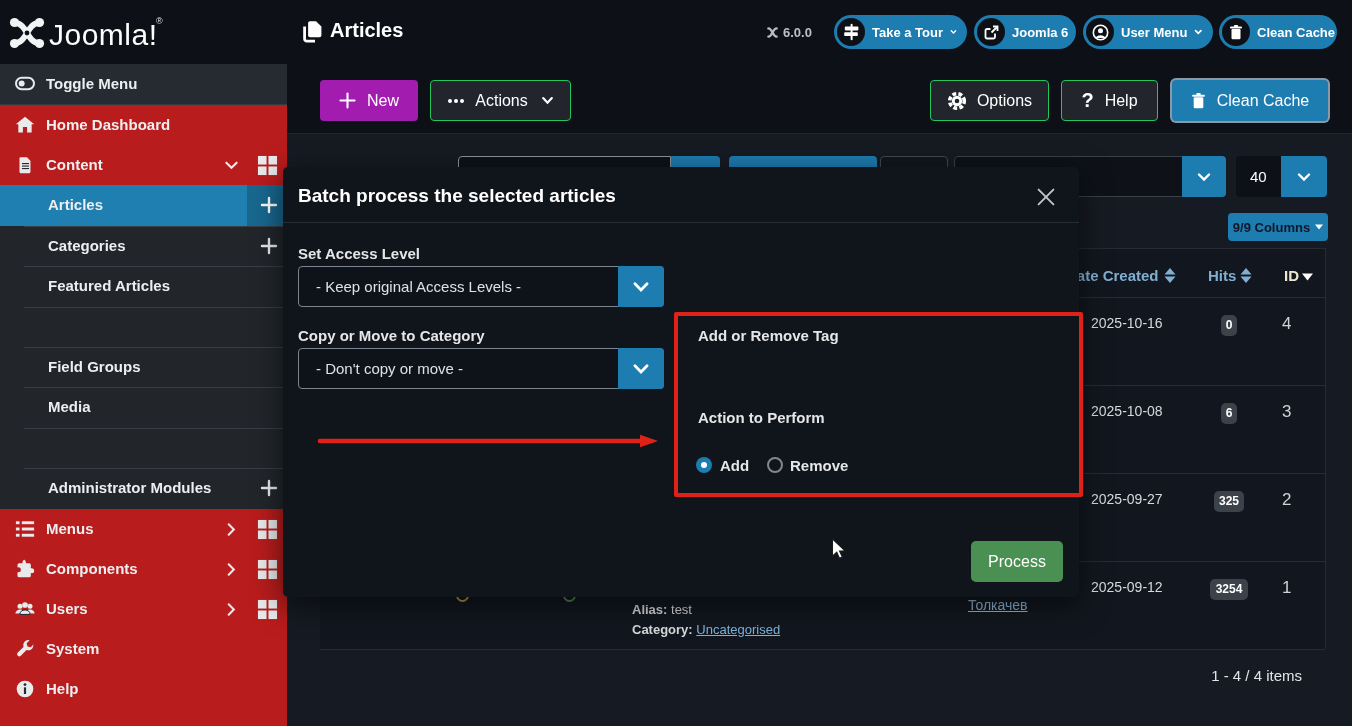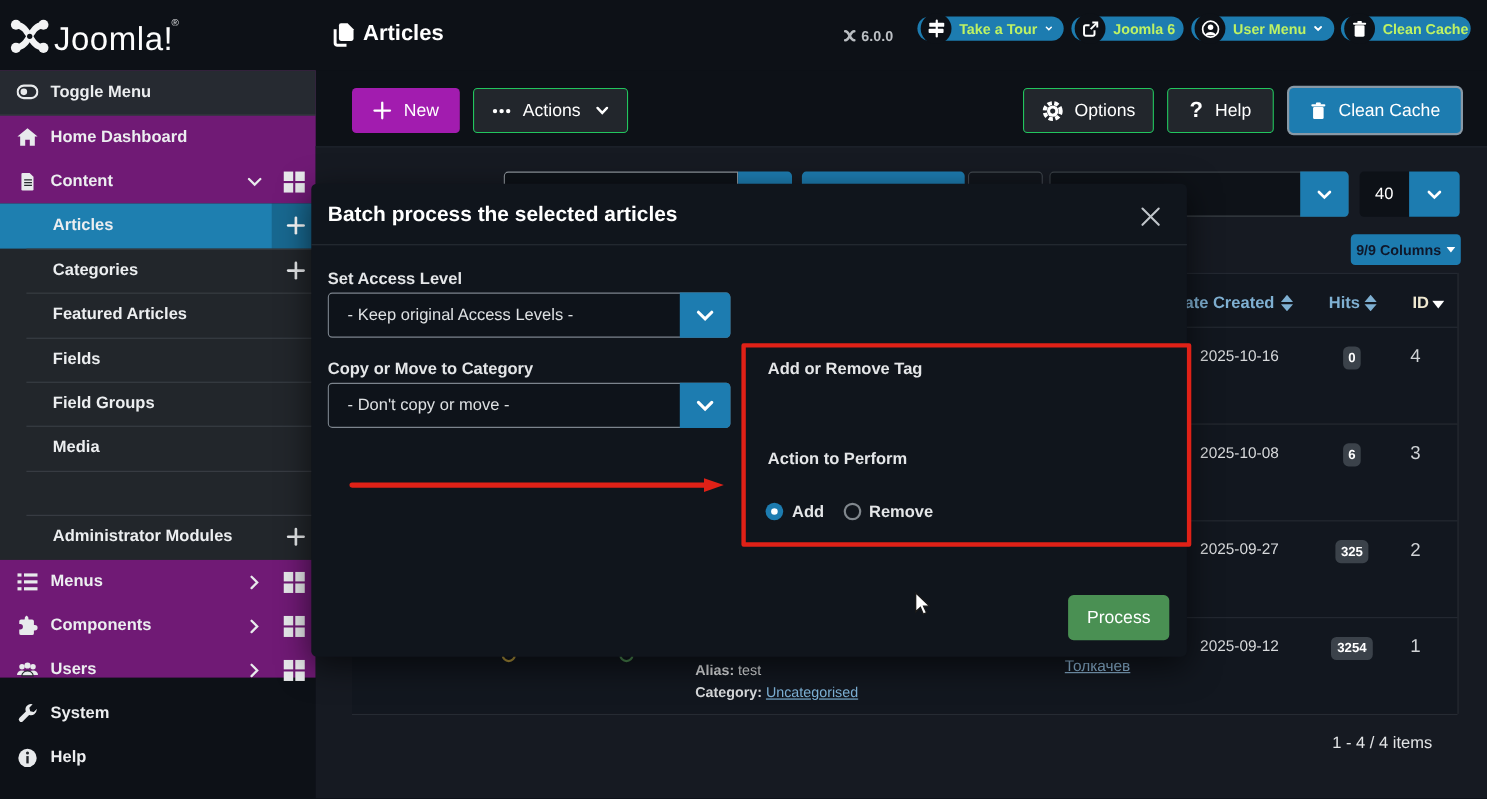--- a/index.html
+++ b/index.html
@@ -2,26 +2,26 @@
 <html><head>
 <meta charset="utf-8">
 <style>
 * { margin:0; padding:0; box-sizing:border-box; }
 html,body { width:1352px; height:726px; overflow:hidden; background:#0d1117; }
 body { font-family:"Liberation Sans", sans-serif; position:relative; }
 .abs { position:absolute; }
 
 
 #header { position:absolute; left:0; top:0; width:1352px; height:64px; background:#0d1117; }
-.pill { position:absolute; top:15px; height:22px; background:#1d7cb0; border-radius:17px; display:flex; align-items:center; color:#bef264; font-size:13px; font-weight:bold; }
+.pill { position:absolute; top:15px; height:34px; background:#1d7cb0; border-radius:17px; display:flex; align-items:center; color:#ffffff; font-size:13px; font-weight:bold; }
 .pill .circ { width:28px; height:28px; border-radius:50%; background:#0d1117; margin-left:3px; display:flex; align-items:center; justify-content:center; flex:0 0 28px; }
 .pill .lbl { margin-left:7px; margin-right:7px; white-space:nowrap; }
 
 
-#sidebar { position:absolute; left:0; top:64px; width:287px; height:552px; background:#701a75;text-align:center; }
+#sidebar { position:absolute; left:0; top:64px; width:287px; height:662px; background:#b91c1c;text-align:center; }
 #sb-upper { position:absolute; left:0; top:121px; width:287px; height:324px; background:#22262b; }
 .mitem { position:absolute; left:0; width:287px; height:40px; color:#eceef0; font-size:15px; font-weight:bold; }
 .mitem .txt { position:absolute; left:46px; top:11px; }
 .sitem .txt { left:48px; }
 .mitem .ic { position:absolute; left:15px; top:10px; width:20px; height:20px; }
 .plus { position:absolute; left:260px; top:11px; width:18px; height:18px; }
 .chev { position:absolute; left:224px; top:13px; width:15px; height:15px; }
 .grid4 { position:absolute; left:257px; top:10px; width:21px; height:21px; }
 .sdiv { position:absolute; left:24px; width:263px; height:1px; background:#3a3f45; }
 
@@ -187,23 +187,20 @@
     <svg class="plus" viewBox="0 0 18 18">
         <g stroke="#e8eaec" stroke-width="2.4" stroke-linecap="round">
           <line x1="9" y1="2" x2="9" y2="16"></line>
           <line x1="2" y1="9" x2="16" y2="9"></line>
         </g>
       </svg>
   </div>
   <div class="mitem sitem" style="top:202px;height:41px;">
       <span class="txt">Featured Articles</span>
     </div>
-  <div class="mitem sitem" style="top:243px;">
-      <span class="txt">Fields</span>
-    </div>
   <div class="mitem sitem" style="top:283px;">
       <span class="txt">Field Groups</span>
     </div>
   <div class="mitem sitem" style="top:323px;height:41px;">
       <span class="txt">Media</span>
     </div>
   <div class="mitem sitem" style="top:404px;height:41px;">
       <span class="txt">Administrator Modules</span>
     <svg class="plus" viewBox="0 0 18 18">
         <g stroke="#e8eaec" stroke-width="2.4" stroke-linecap="round">

